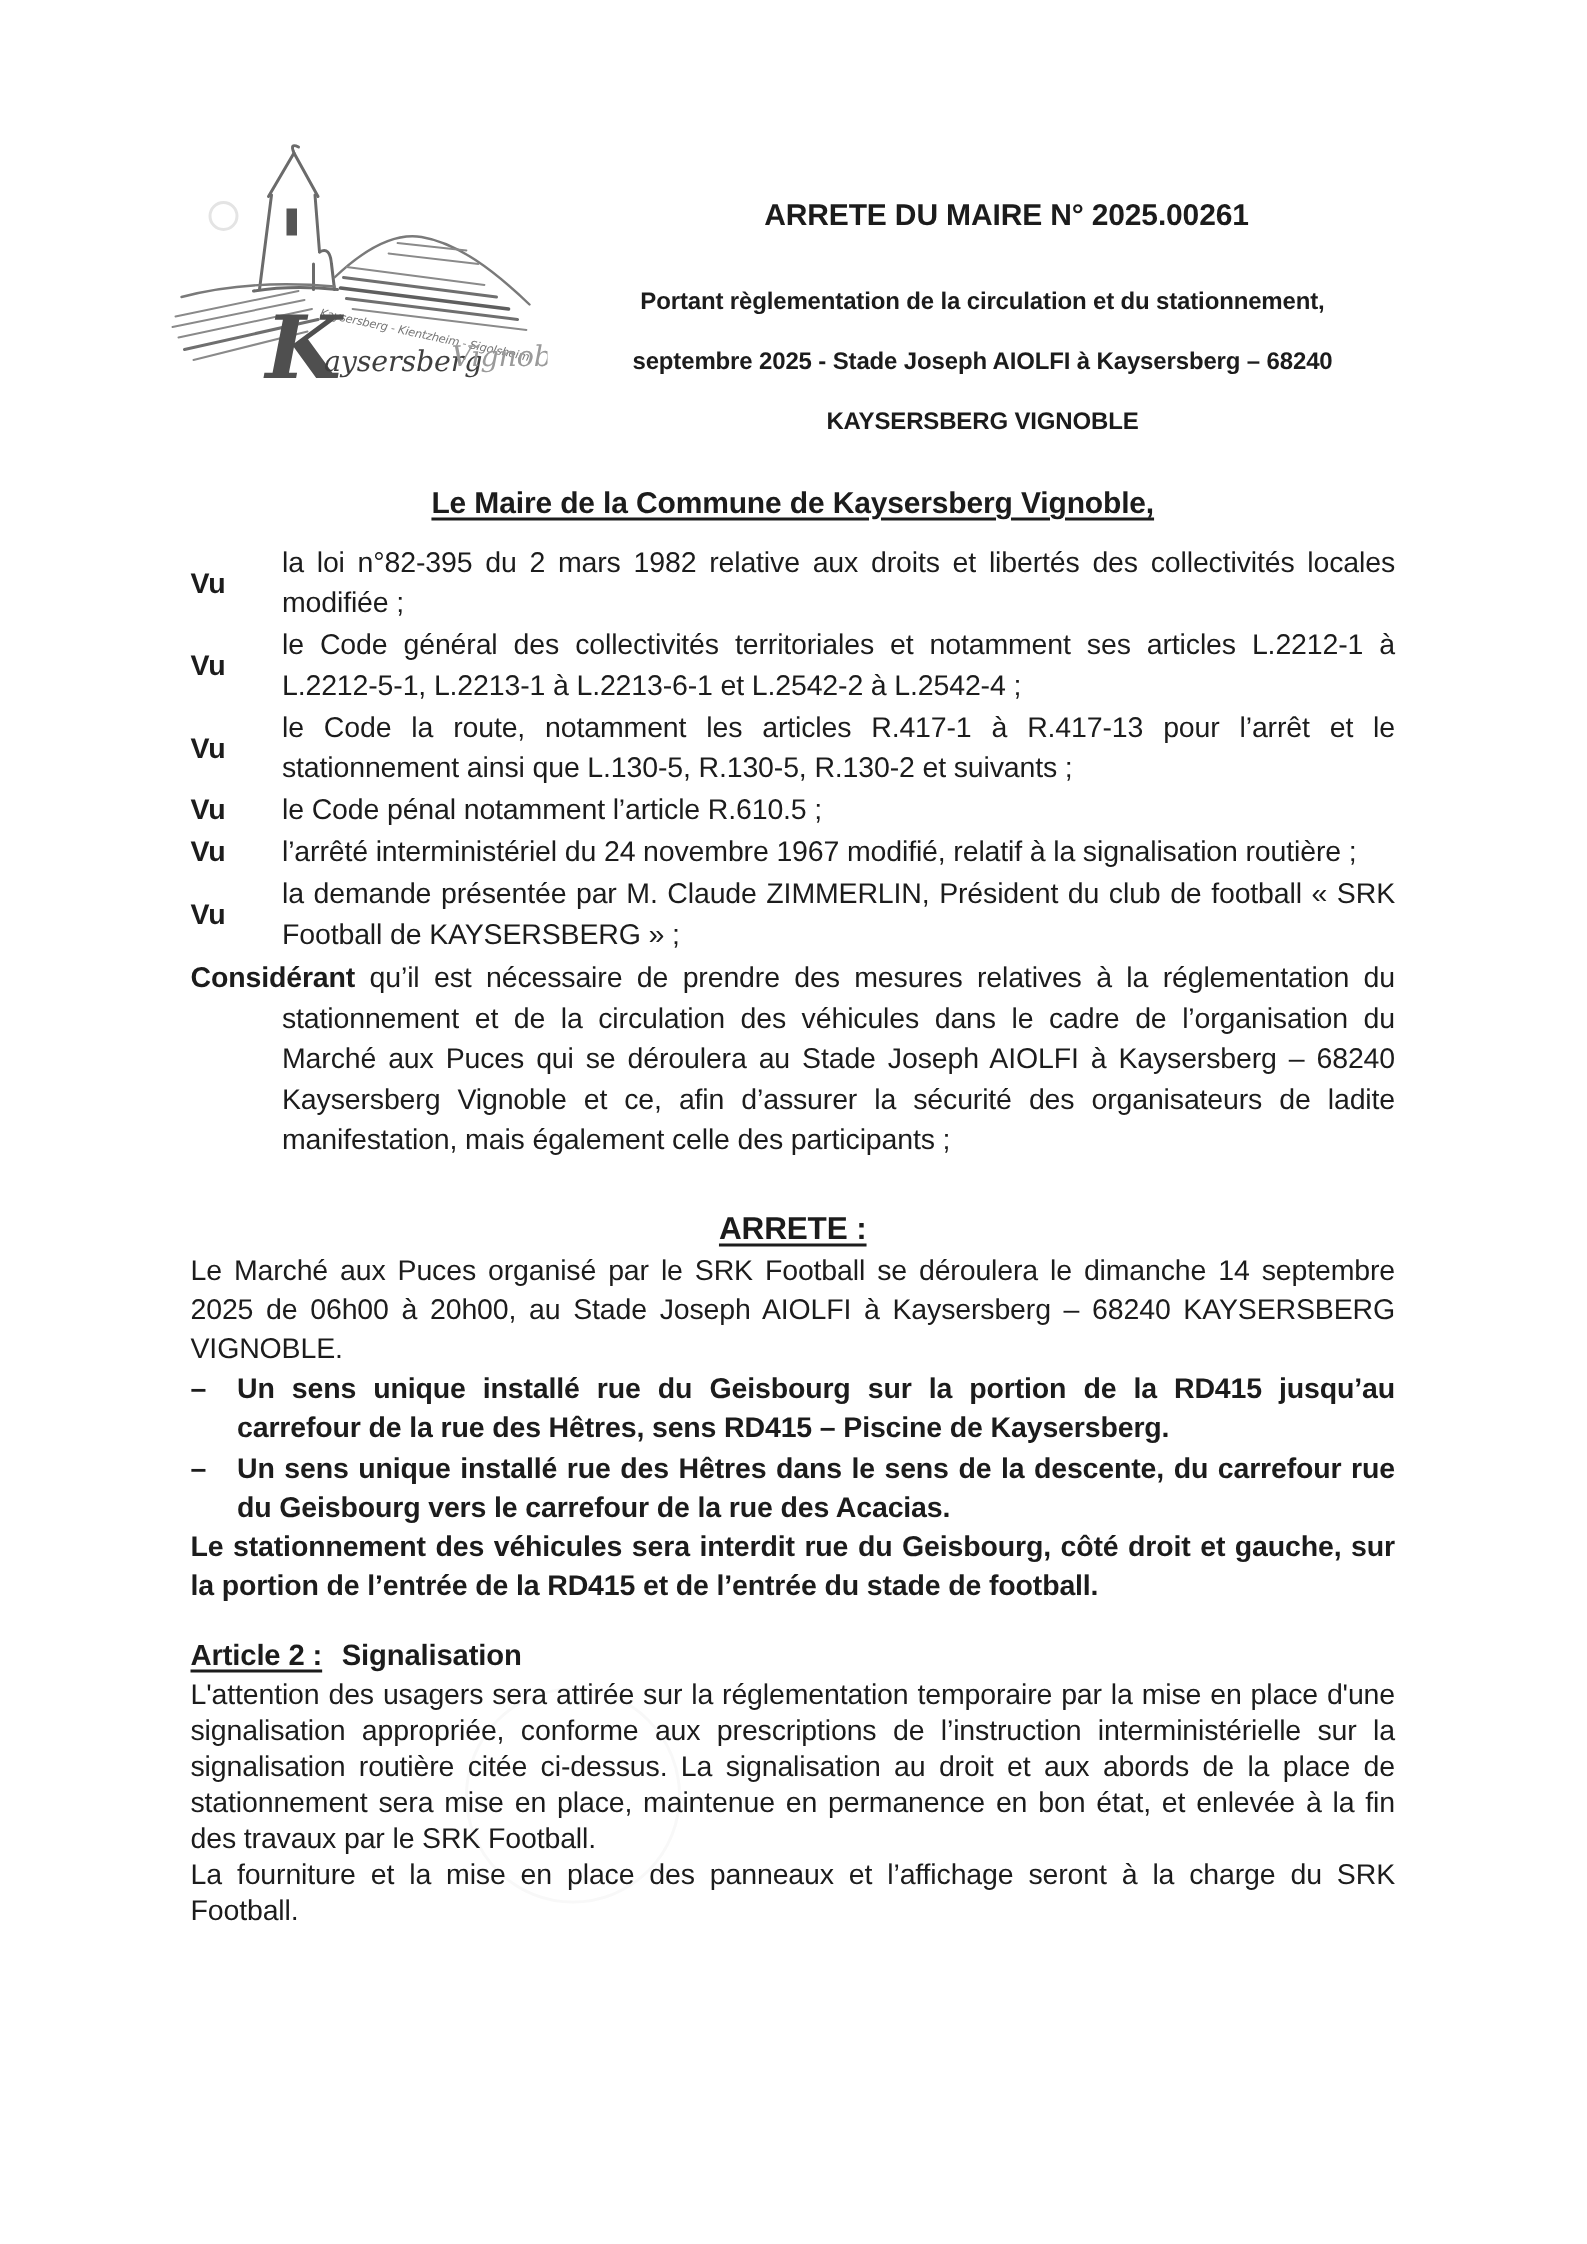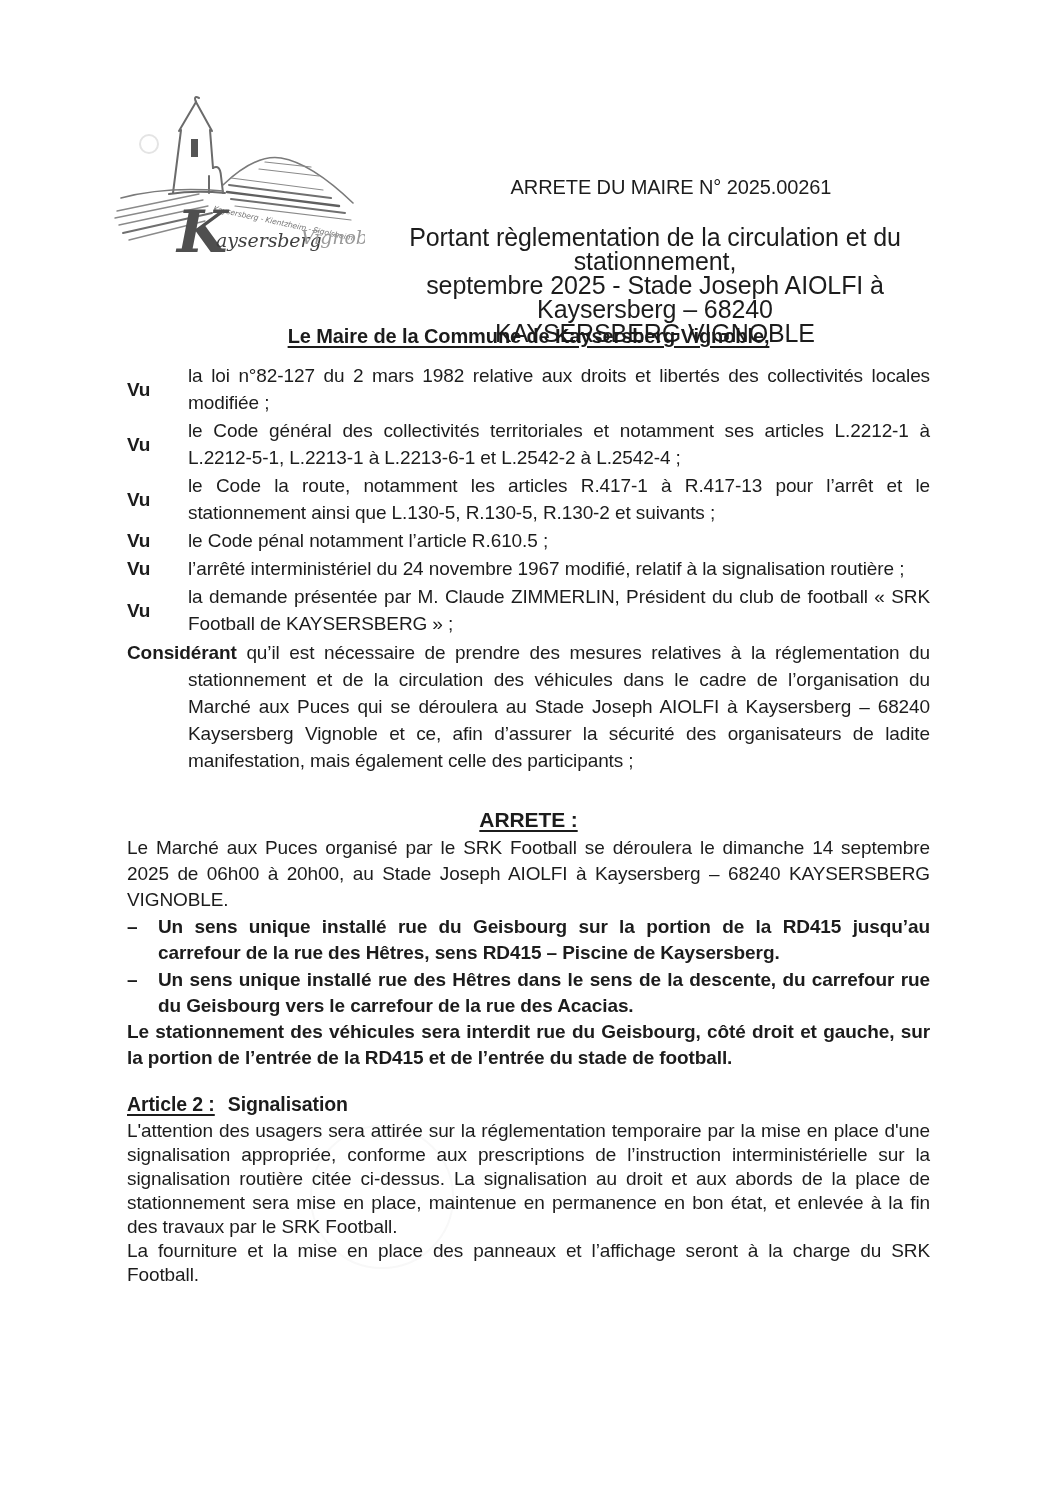--- a/index.html
+++ b/index.html
@@ -11,23 +11,23 @@
     font-family:"Liberation Sans", sans-serif;
     font-size:19px;
     color:#1c1c1c;
     letter-spacing:-0.1px;
   }
   .content { position:absolute; left:127px; top:0; width:803px; }
 
   
   .doc-header { position:relative; height:300px; }
   .logo { position:absolute; left:-14px; top:92px; width:252px; height:174px; }
-  .header-right { position:absolute; left:251px; top:131px; width:554px; text-align:center; font-weight:normal;margin-top:43px; }
+  .header-right { position:absolute; left:251px; top:131px; width:554px; text-align:center; font-weight:bold; }
   .doc-title { font-size:20px; line-height:26px; padding-left:32px; }
-  .doc-subtitle { margin-top:25px; font-size:25px; line-height:24px; }
+  .doc-subtitle { margin-top:25px; font-size:16px; line-height:40px; }
 
   .salutation { margin:22px 0 0 0; text-align:center; font-weight:bold; font-size:20px; line-height:28px; }
   .underlined { text-decoration:underline; text-decoration-thickness:2px; text-underline-offset:3px; }
 
   
   .recitals { margin-top:12px; }
   .vu-row { display:flex; line-height:27px; margin-bottom:1px;align-items:center; }
   .vu-label { flex:0 0 61px; font-weight:bold; }
   .vu-text { flex:1 1 auto; text-align:justify; }
   .hang { margin:2px 0 0 0; padding-left:61px; text-indent:-61px; text-align:justify; line-height:27px; }
@@ -120,21 +120,21 @@
       </div>
     </div>
 
     <div class="salutation">
       <span class="underlined">Le Maire de la Commune de Kaysersberg Vignoble,</span>
     </div>
 
     <div class="recitals">
       <div class="vu-row">
         <span class="vu-label">Vu</span>
-        <span class="vu-text">la loi n°82-127 du 2 mars 1982 relative aux droits et libertés des collectivités locales modifiée ;</span>
+        <span class="vu-text">la loi n°82-395 du 2 mars 1982 relative aux droits et libertés des collectivités locales modifiée ;</span>
       </div>
       <div class="vu-row">
         <span class="vu-label">Vu</span>
         <span class="vu-text">le Code général des collectivités territoriales et notamment ses articles L.2212-1 à L.2212-5-1, L.2213-1 à L.2213-6-1 et L.2542-2 à L.2542-4 ;</span>
       </div>
       <div class="vu-row">
         <span class="vu-label">Vu</span>
         <span class="vu-text">le Code la route, notamment les articles R.417-1 à R.417-13 pour l’arrêt et le stationnement ainsi que L.130-5, R.130-5, R.130-2 et suivants ;</span>
       </div>
       <div class="vu-row">

